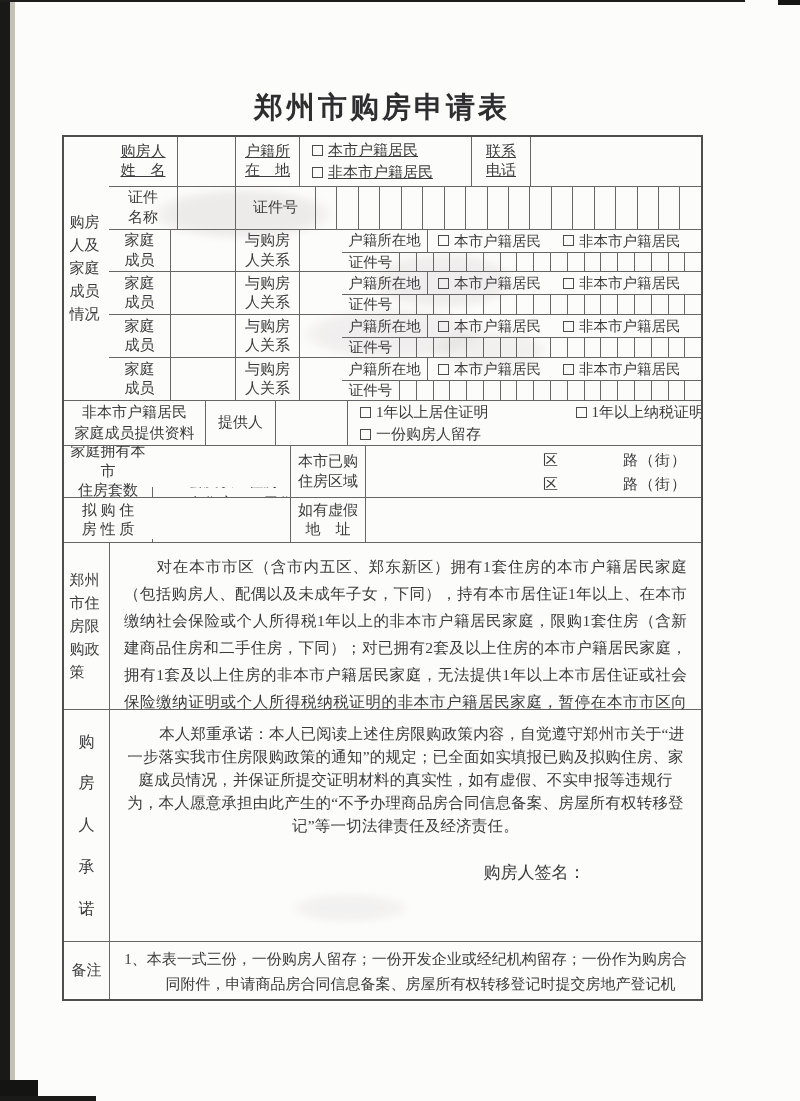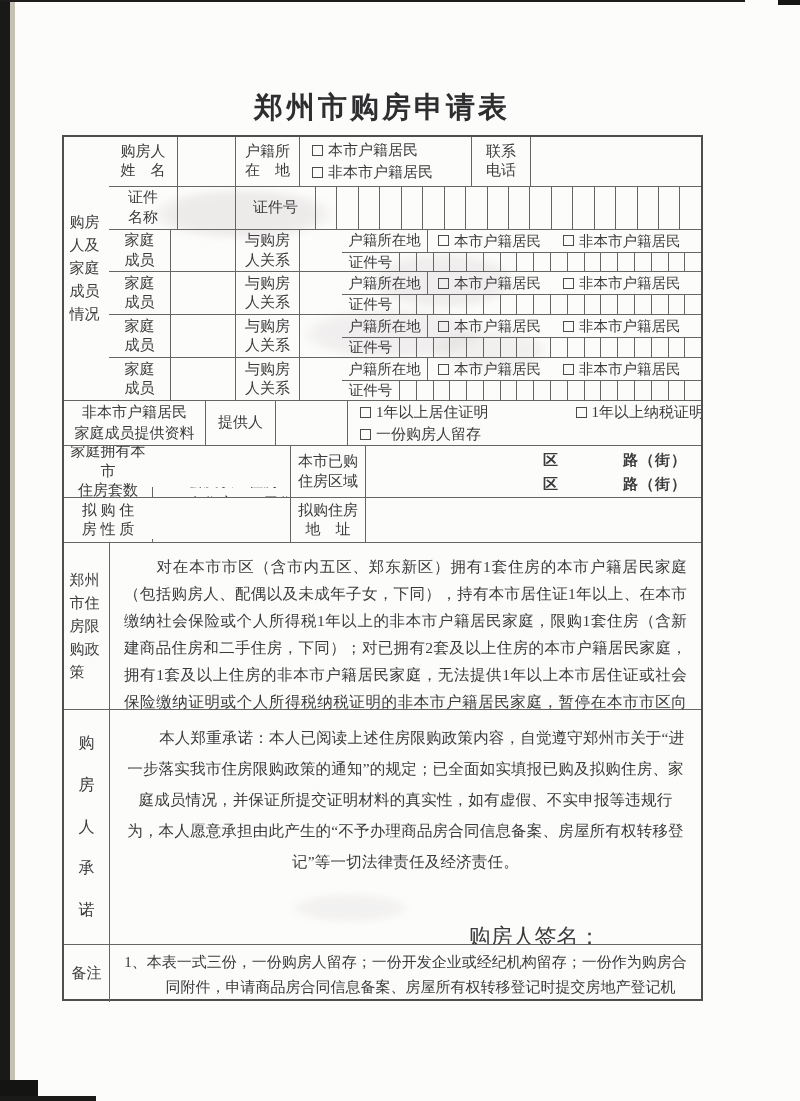--- a/index.html
+++ b/index.html
@@ -48,21 +48,21 @@
   .cell:first-child { border-left:none; }
   .stack { flex-direction:column; }
 
   
   .sec-top { height:263px; }
   .side-cell { width:45px; flex:none; font-size:15px; }
   .side-lines { width:34px; }
   .side-lines span { display:flex; justify-content:space-between; line-height:23px; }
   .rcol { flex:1; display:flex; flex-direction:column; }
   .r { display:flex; border-top:1px solid #666; }
-  .r:first-child { border-top:none; }
+  .r:first-child { border-top:none;text-decoration:underline; }
   .r1 { height:52px; }
   .r2 { height:46px; }
   .fam { flex:1; }
   .w68 { width:68px; flex:none; }
   .w58 { width:58px; flex:none; }
   .w64 { width:64px; flex:none; }
   .w172 { width:172px; flex:none; }
   .w59 { width:59px; flex:none; }
   .w80 { width:80px; flex:none; }
   .w61 { width:61px; flex:none; }
@@ -91,32 +91,32 @@
   .sec-materials { height:45px; }
   .w141 { width:141px; flex:none; }
   .w70 { width:70px; flex:none;align-items:center; }
   .w72 { width:72px; flex:none; }
   .sec-owned { height:52px; }
   .sec-intend { height:45px; }
   .w88 { width:88px; flex:none; }
   .w138 { width:138px; flex:none;margin-top:41px; }
   .w75 { width:75px; flex:none; }
   .region-cell { align-items:flex-end; padding-right:14px; line-height:24px; }
-  .region-cell div { text-align:right;font-weight:bold; }
+  .region-cell div { text-align:right; }
   .lsp { letter-spacing:1px; }
 
   
   .sec-policy { height:167px; }
   .para-cell { flex:1; padding:10px 14px 8px 14px; font-size:15.5px; line-height:27px;
                text-align:justify; display:block; }
   .para { text-indent:2.1em; letter-spacing:.2px; }
   .sec-commit { height:235px; }
-  .commit-cell { flex:1; padding:12px 14px 0 14px; display:block; font-size:15.5px; line-height:31px; }
+  .commit-cell { flex:1; padding:12px 14px 0 14px; display:block; font-size:15.5px; line-height:23px; }
   .vside { flex-direction:column; justify-content:center; gap:21px; font-size:16px; }
-  .sig-line { margin-top:44px; padding-left:258px; font-size:22px; }
+  .sig-line { margin-top:24px; padding-left:258px; font-size:17px; }
   .date-line { margin-top:14px; padding-left:398px; font-size:16px; letter-spacing:2px; }
 
   
   .sec-notes { height:58px;justify-content:space-between; }
   .notes-cell { flex:1; display:block; padding:5px 12px 4px 12px; font-size:15px; line-height:25px; }
   .note { padding-left:2em; text-indent:-2em; }
 </style>
 </head>
 <body>
 
@@ -496,21 +496,21 @@
       <div class="cbline">
         <span class="cb"></span>
           <span>新建商品住房</span>
       </div>
       <div class="cbline">
         <span class="cb"></span>
           <span>存量住房</span>
       </div>
     </div>
     <div class="cell stack w75">
-      <span>拟购住房</span>
+      <span>如有虚假</span>
       <span>地　址</span>
     </div>
     <div class="cell flexfill"></div>
   </div>
 
   <div class="row sec-policy">
     <div class="cell side-cell">
       <div class="side-lines">
         <span>郑州</span>
         <span>市住</span>

